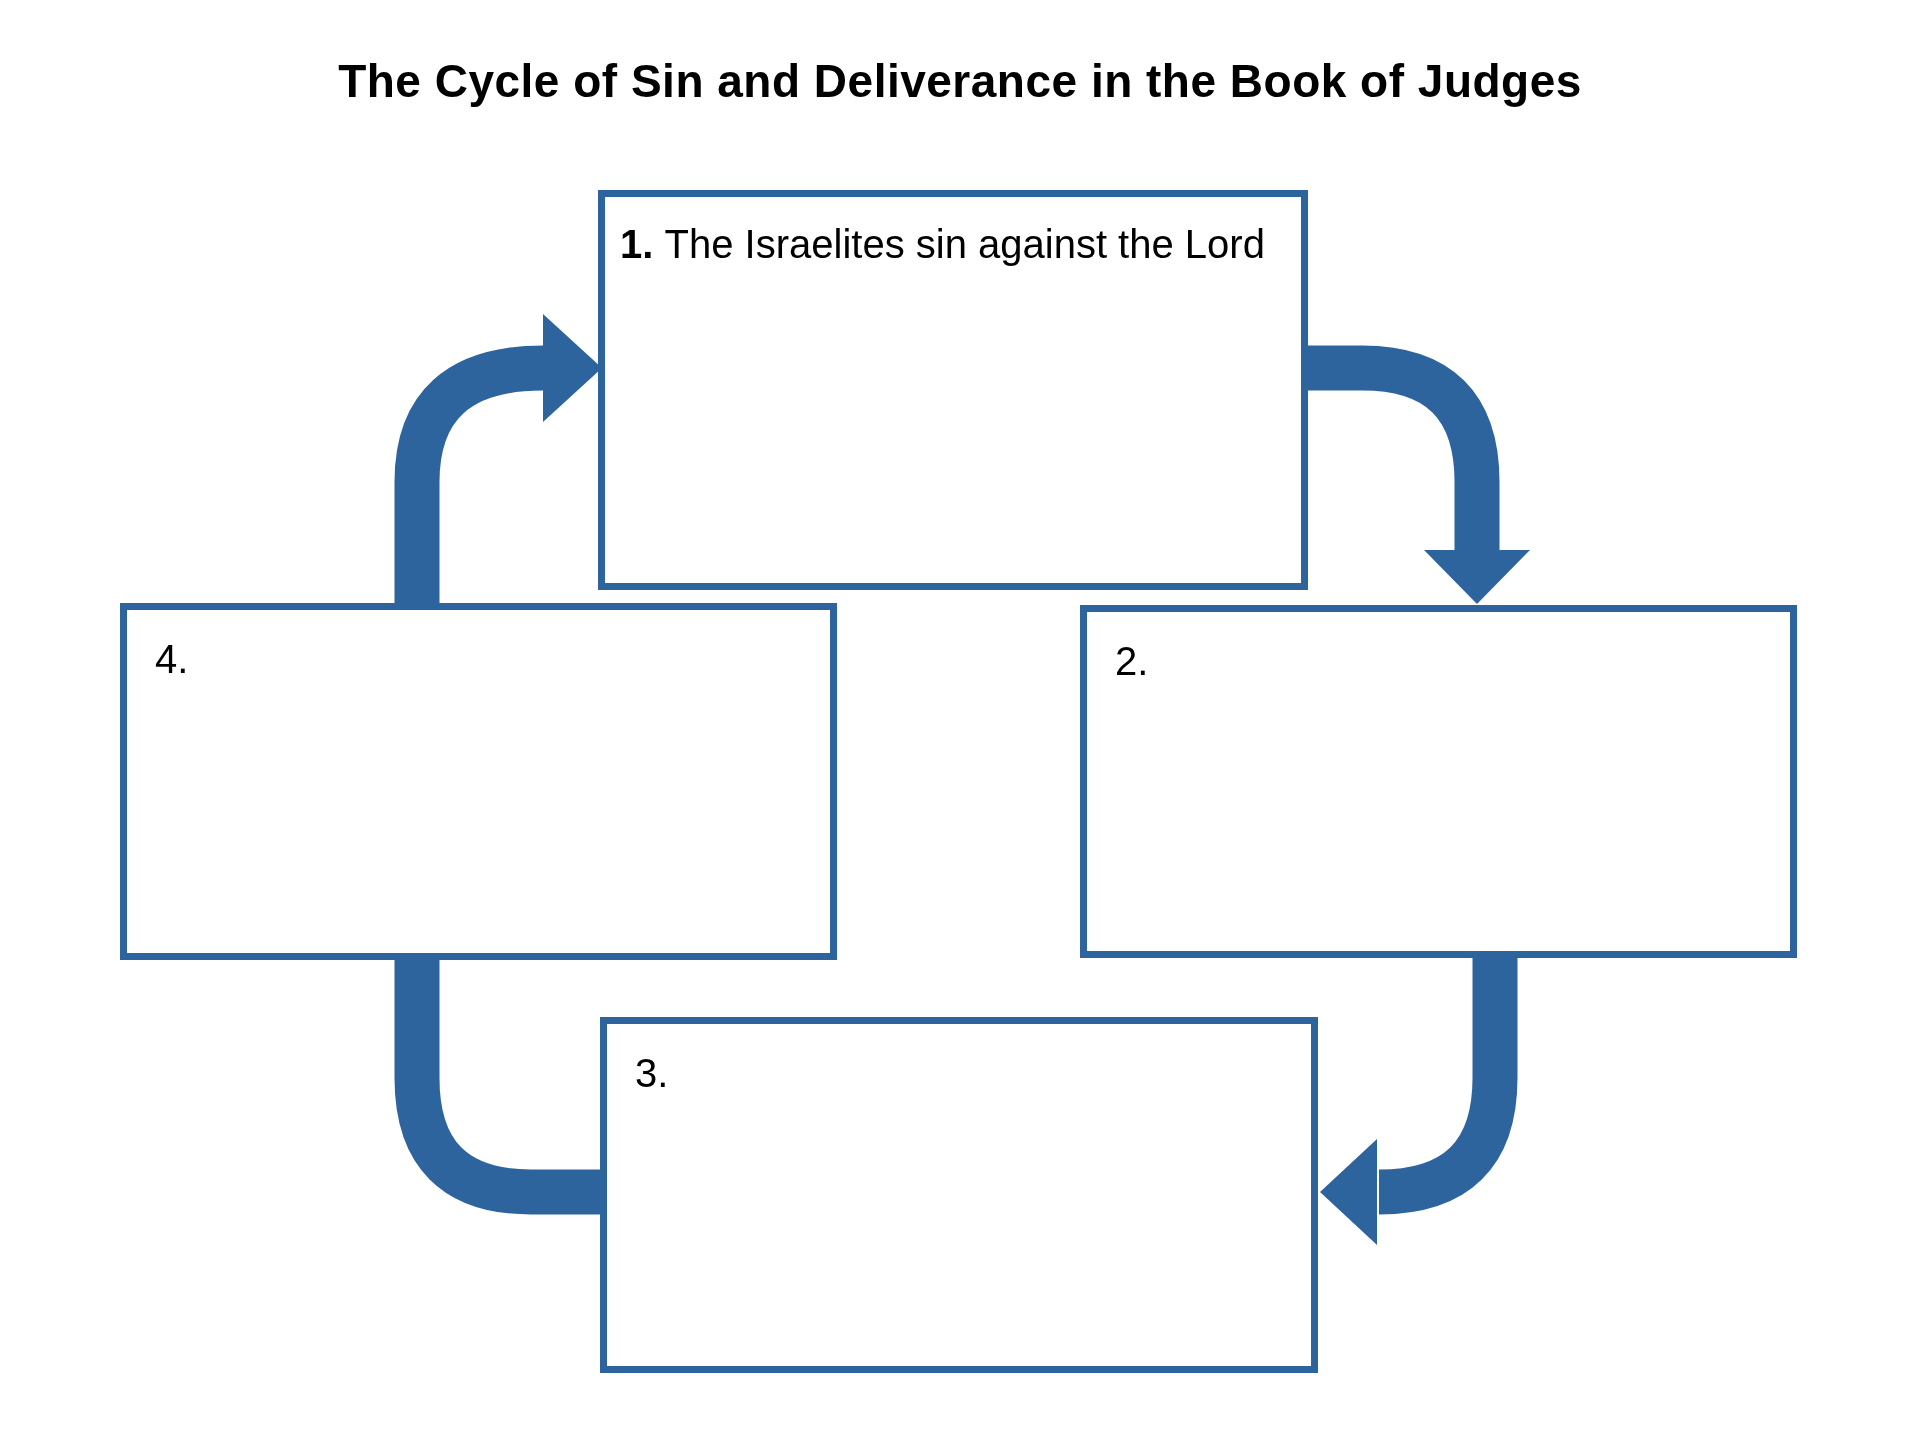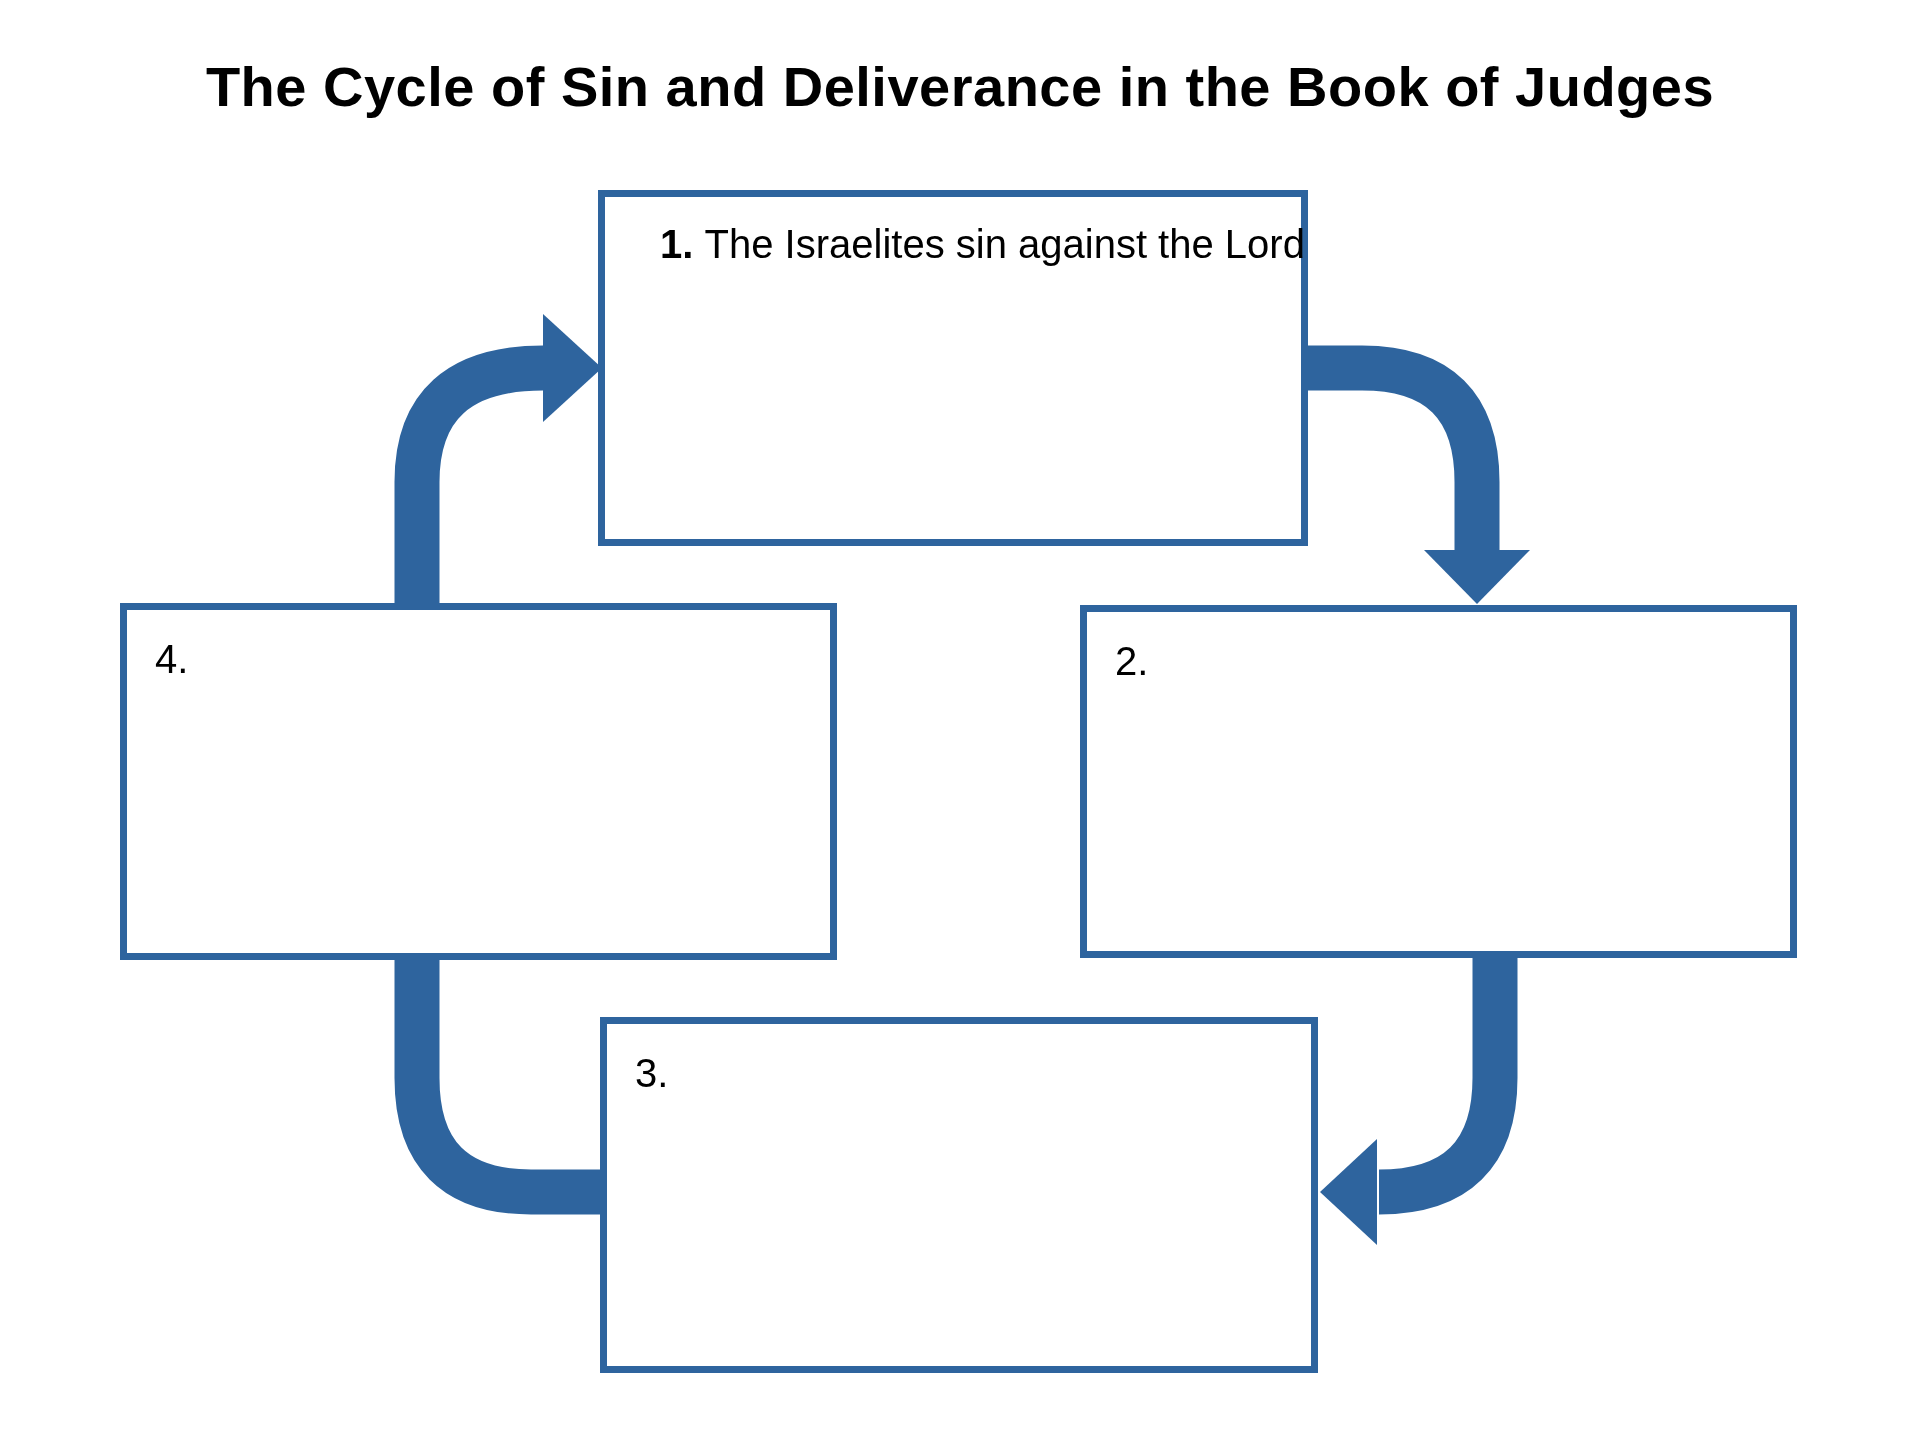--- a/index.html
+++ b/index.html
@@ -12,21 +12,21 @@
     background: var(--bg);
     overflow: hidden;
     font-family: "Liberation Sans", sans-serif;
   }
   .diagram-title {
     position: absolute;
     top: 54px;
     left: 0;
     width: 1920px;
     text-align: center;
-    font-size: 56px;
+    font-size: 46px;
     font-weight: bold;
     color: var(--text);
     letter-spacing: 0.5px;
   }
   .arrow-layer {
     position: absolute;
     inset: 0;
     width: 1920px;
     height: 1440px;
     z-index: 1;
@@ -36,21 +36,21 @@
     stroke: var(--accent);
     stroke-width: 45;
   }
   .arrow-layer polygon { fill: var(--accent); stroke: none; }
   .box {
     position: absolute;
     background: var(--bg);
     border: 7px solid var(--accent);
     z-index: 2;
   }
-  #box1 { left: 598px;  top: 190px;  width: 710px; height: 356px; padding-left: 40px; }
+  #box1 { left: 598px;  top: 190px;  width: 710px; height: 400px; }
   #box2 { left: 1080px; top: 605px;  width: 717px; height: 353px; }
   #box3 { left: 600px;  top: 1017px; width: 718px; height: 356px; }
   #box4 { left: 120px;  top: 603px;  width: 717px; height: 357px; }
   .box-label {
     font-size: 40px;
     color: var(--text);
     line-height: 1.15;
     padding: 26px 28px;
     white-space: nowrap;
   }

